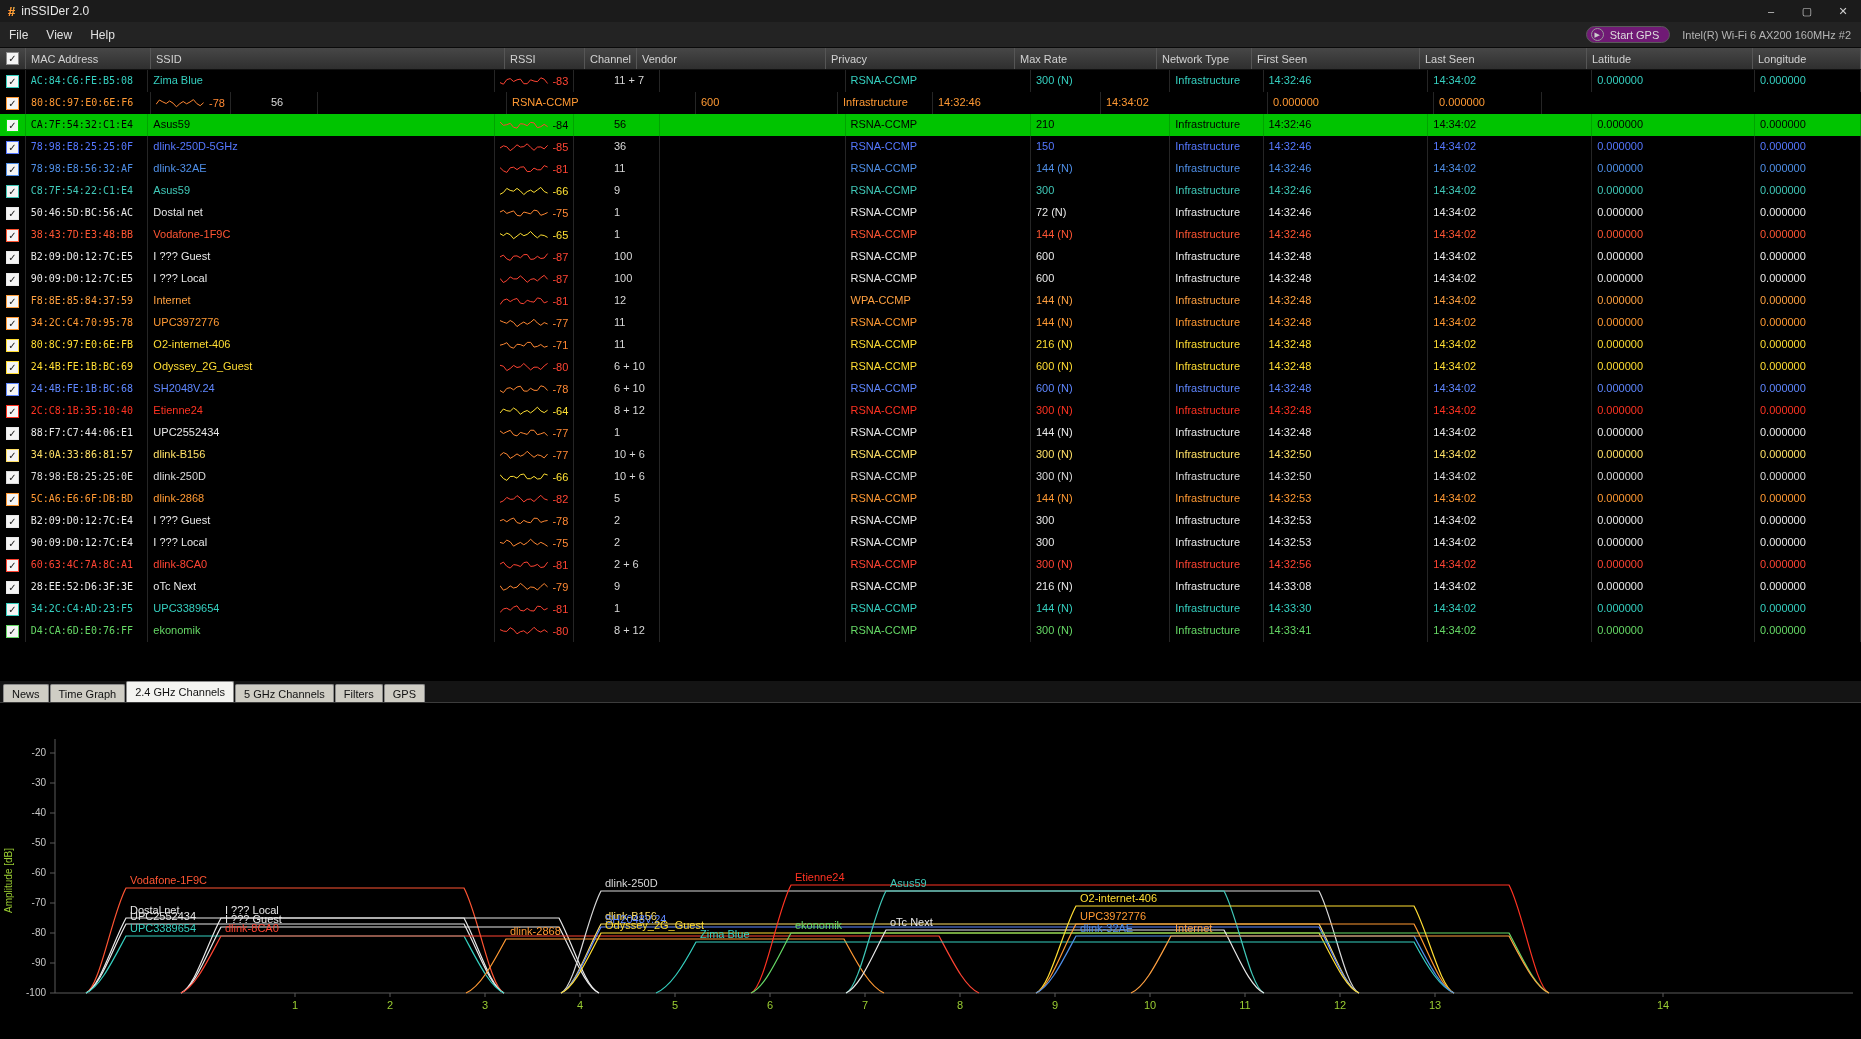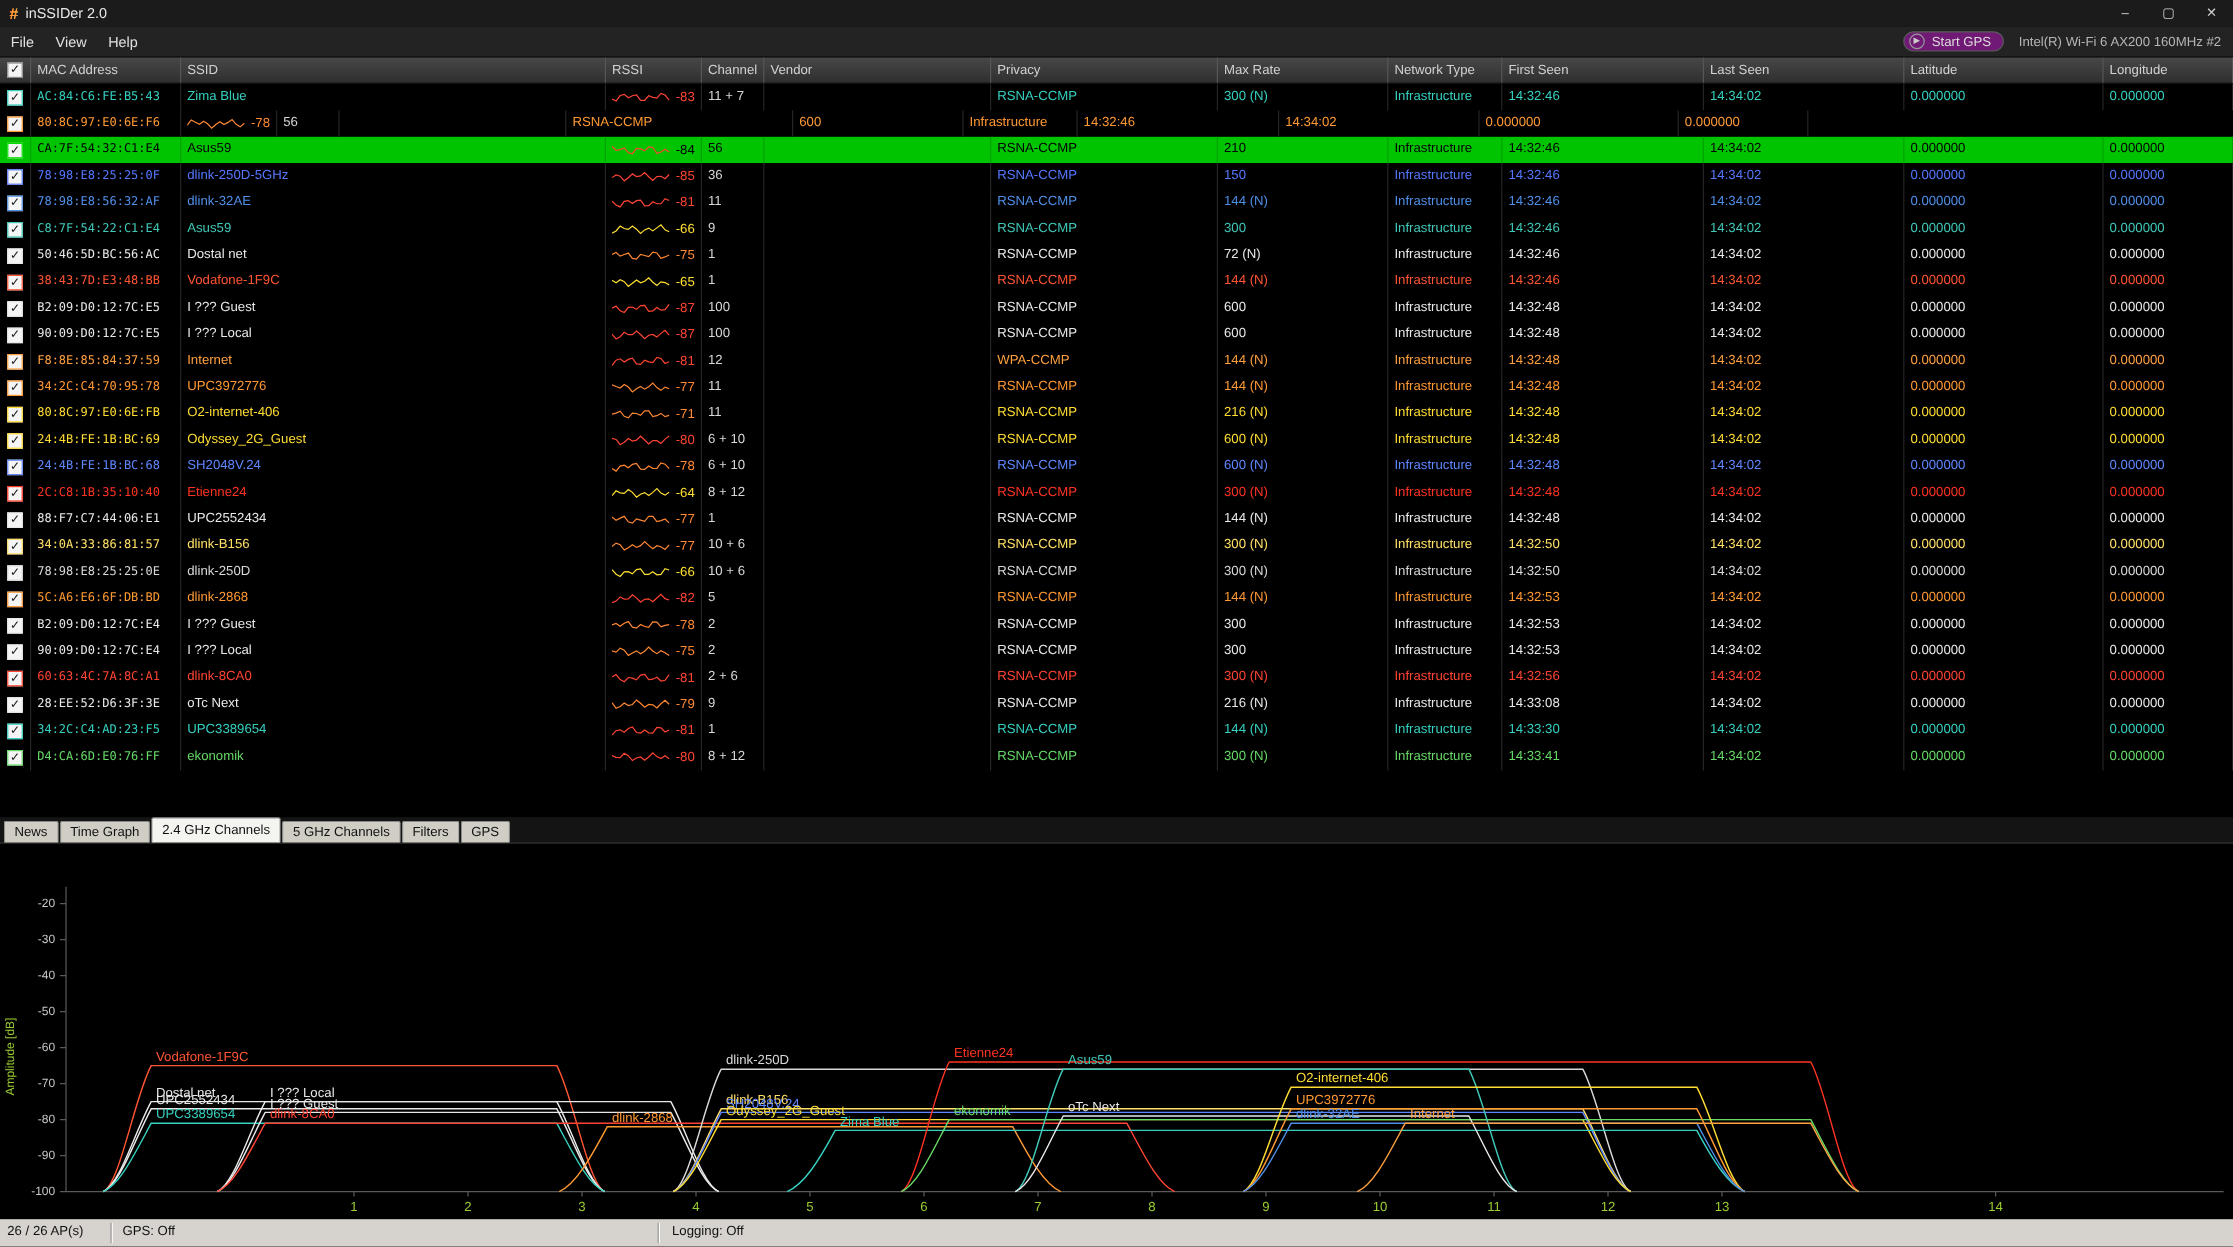--- a/index.html
+++ b/index.html
@@ -37,21 +37,21 @@
     overflow: hidden; white-space: nowrap; }
   .trow.sel { background: #00c400; }
   .trow.sel .cell { color: #000 !important; border-right-color: #00a400; }
   .trow.sel .rssi-val { color: #000 !important; }
   .center { display: flex; align-items: center; justify-content: center; }
   .c0 { width: 26px; } .c1 { width: 125px; } .c2 { width: 354px; } .c3 { width: 80px; }
   .c4 { width: 52px; } .c5 { width: 189px; } .c6 { width: 189px; } .c7 { width: 142px; }
   .c8 { width: 95px; } .c9 { width: 168px; } .c10 { width: 167px; } .c11 { width: 166px; }
   .c12 { width: 108px; }
   .mac { font-family: "DejaVu Sans Mono", monospace; font-size: 10px; letter-spacing: 0; }
-  .chan { color: #d8d8d8; }
+  .chan { color: #d8d8d8; margin-left: 35px; }
   .rssi { display: flex; align-items: center; padding-right: 4px; }
   .rssi .spark { flex: 0 0 auto; }
   .rssi-val { margin-left: auto; }
   .cbx { width: 13px; height: 13px; background: #f5f5f5; border: 1px solid #8a8a8a;
     color: #1a1a1a; font-size: 10px; line-height: 11px; text-align: center; display: inline-block; }
 
   .gap { height: 39px; background: #000; }
 
   
   .tabstrip { height: 21px; background: #141414; display: flex; align-items: flex-end;
@@ -115,21 +115,21 @@
         <div class="cell c9">First Seen</div>
         <div class="cell c10">Last Seen</div>
         <div class="cell c11">Latitude</div>
         <div class="cell c12">Longitude</div>
       </div>
     <div class="tbody" id="tbody">
         <div class="trow" style="color: rgb(53, 208, 192);">
           <div class="cell c0 center">
             <span class="cbx" style="border-color:#35d0c0">✓</span>
           </div>
-          <div class="cell c1 mac">AC:84:C6:FE:B5:43</div>
+          <div class="cell c1 mac">AC:84:C6:FE:B5:08</div>
           <div class="cell c2">Zima Blue</div>
           <div class="cell c3 rssi">
             <svg class="spark" width="52" height="14" viewBox="0 0 52 14">
               <polyline points="0.0,8.6 3.4,10.2 6.8,5.6 10.2,4.6 13.6,7.5 17.0,5.8 20.4,5.1 23.8,9.7 27.2,9.7 30.6,5.8 34.0,7.1 37.4,7.7 40.8,3.8 44.2,5.2 47.6,9.5" fill="none" stroke="#ff4433" stroke-width="1"></polyline>
             </svg>
             <span class="rssi-val" style="color:#ff4433">-83</span>
           </div>
           <div class="cell c4 chan">11 + 7</div>
           <div class="cell c5"></div>
           <div class="cell c6">RSNA-CCMP</div>
@@ -792,21 +792,14 @@
         <text x="1080" y="199" fill="#ffdd33" font-size="11" font-family="Liberation Sans, sans-serif">O2-internet-406</text>
         <path d="M 1036 290 C 1050 284, 1062 247, 1076 221 L 1414 221 C 1428 247, 1440 284, 1454 290" stroke="#ff9933" fill="none" stroke-width="1.2"></path>
         <text x="1080" y="217" fill="#ff9933" font-size="11" font-family="Liberation Sans, sans-serif">UPC3972776</text>
         <path d="M 1036 290 C 1050 284, 1062 259, 1076 233 L 1414 233 C 1428 259, 1440 284, 1454 290" stroke="#4f8fe8" fill="none" stroke-width="1.2"></path>
         <text x="1080" y="229" fill="#4f8fe8" font-size="11" font-family="Liberation Sans, sans-serif">dlink-32AE</text>
         <path d="M 1131 290 C 1145 284, 1157 259, 1171 233 L 1509 233 C 1523 259, 1535 284, 1549 290" stroke="#ffa040" fill="none" stroke-width="1.2"></path>
         <text x="1175" y="229" fill="#ffa040" font-size="11" font-family="Liberation Sans, sans-serif">Internet</text>
       </svg>
   </div>
 
-  <div class="statusbar">
-    <span class="sb-ap">26 / 26 AP(s)</span>
-    <div class="sb-div" style="left:92px"></div>
-    <span class="sb-gps">GPS: Off</span>
-    <div class="sb-div" style="left:548px"></div>
-    <span class="sb-log">Logging: Off</span>
-  </div>
 
 </div>
 
 </body></html>

